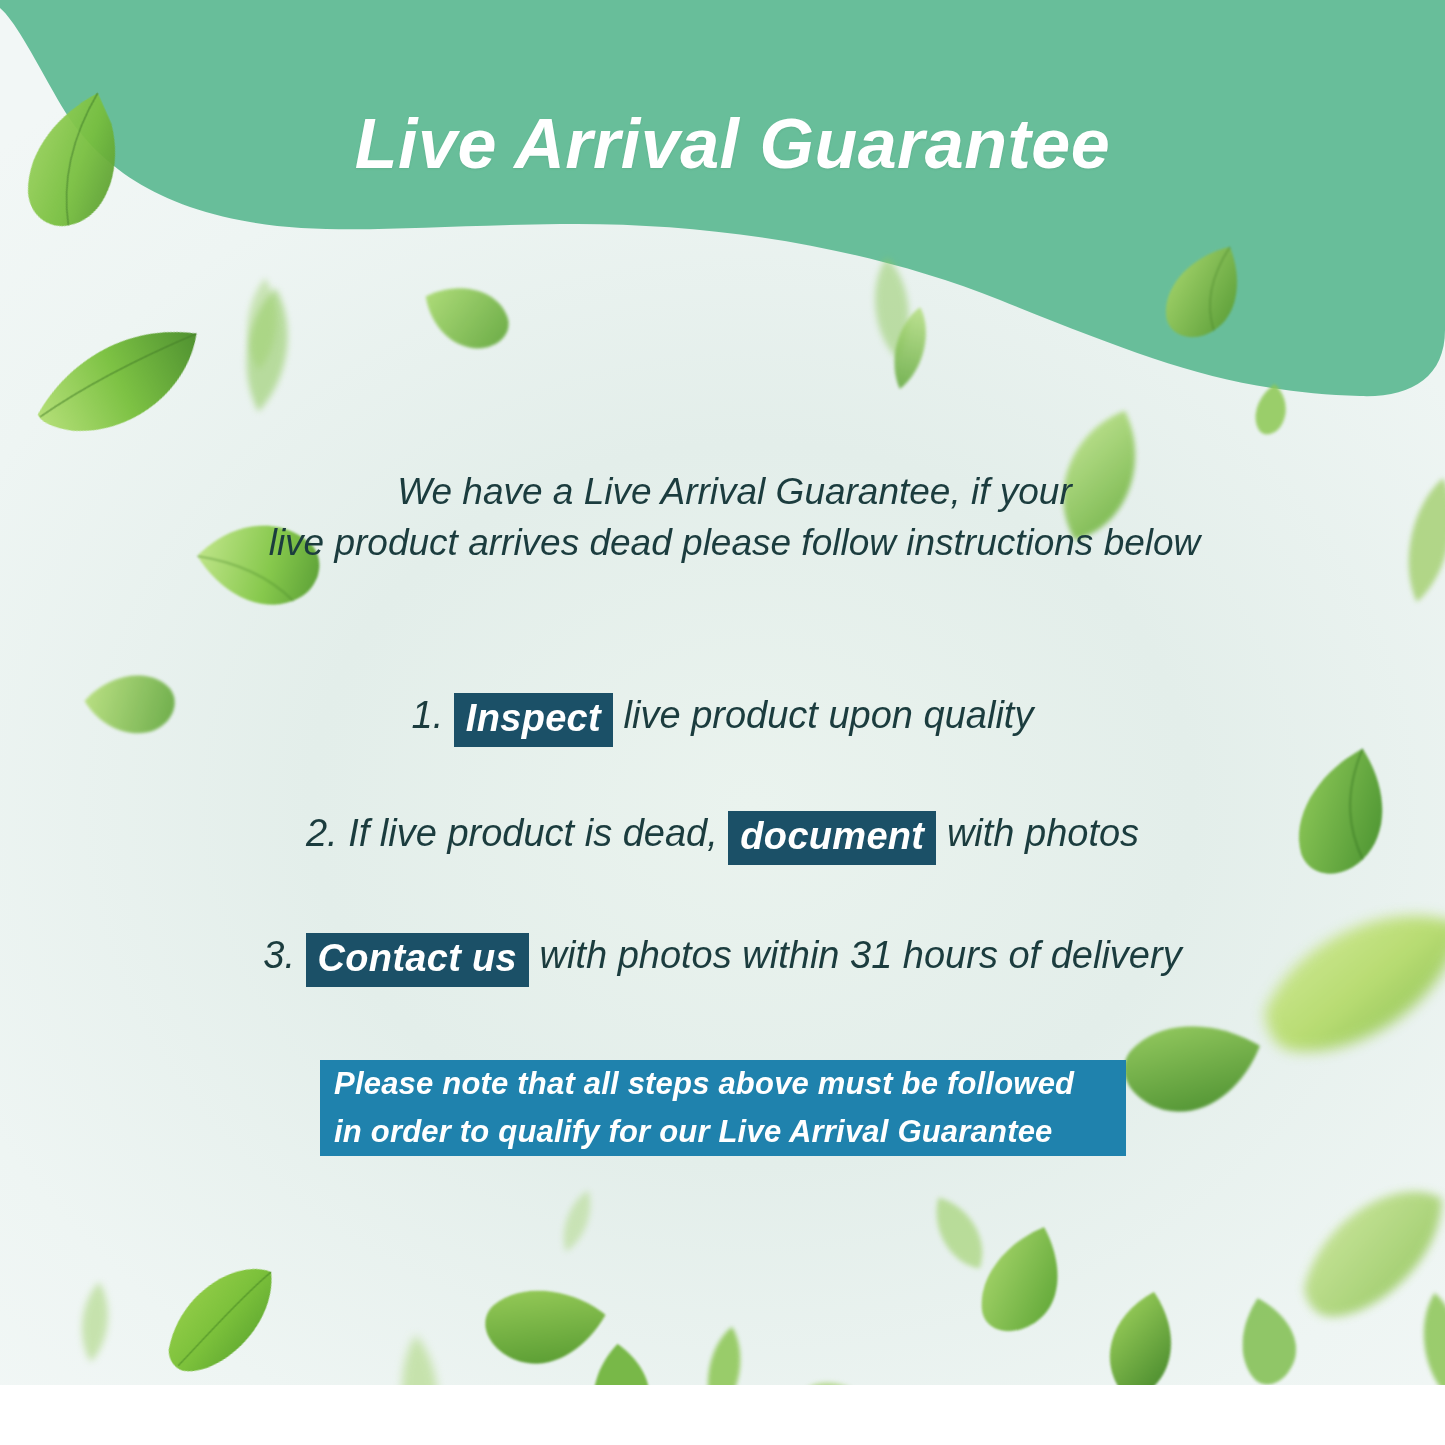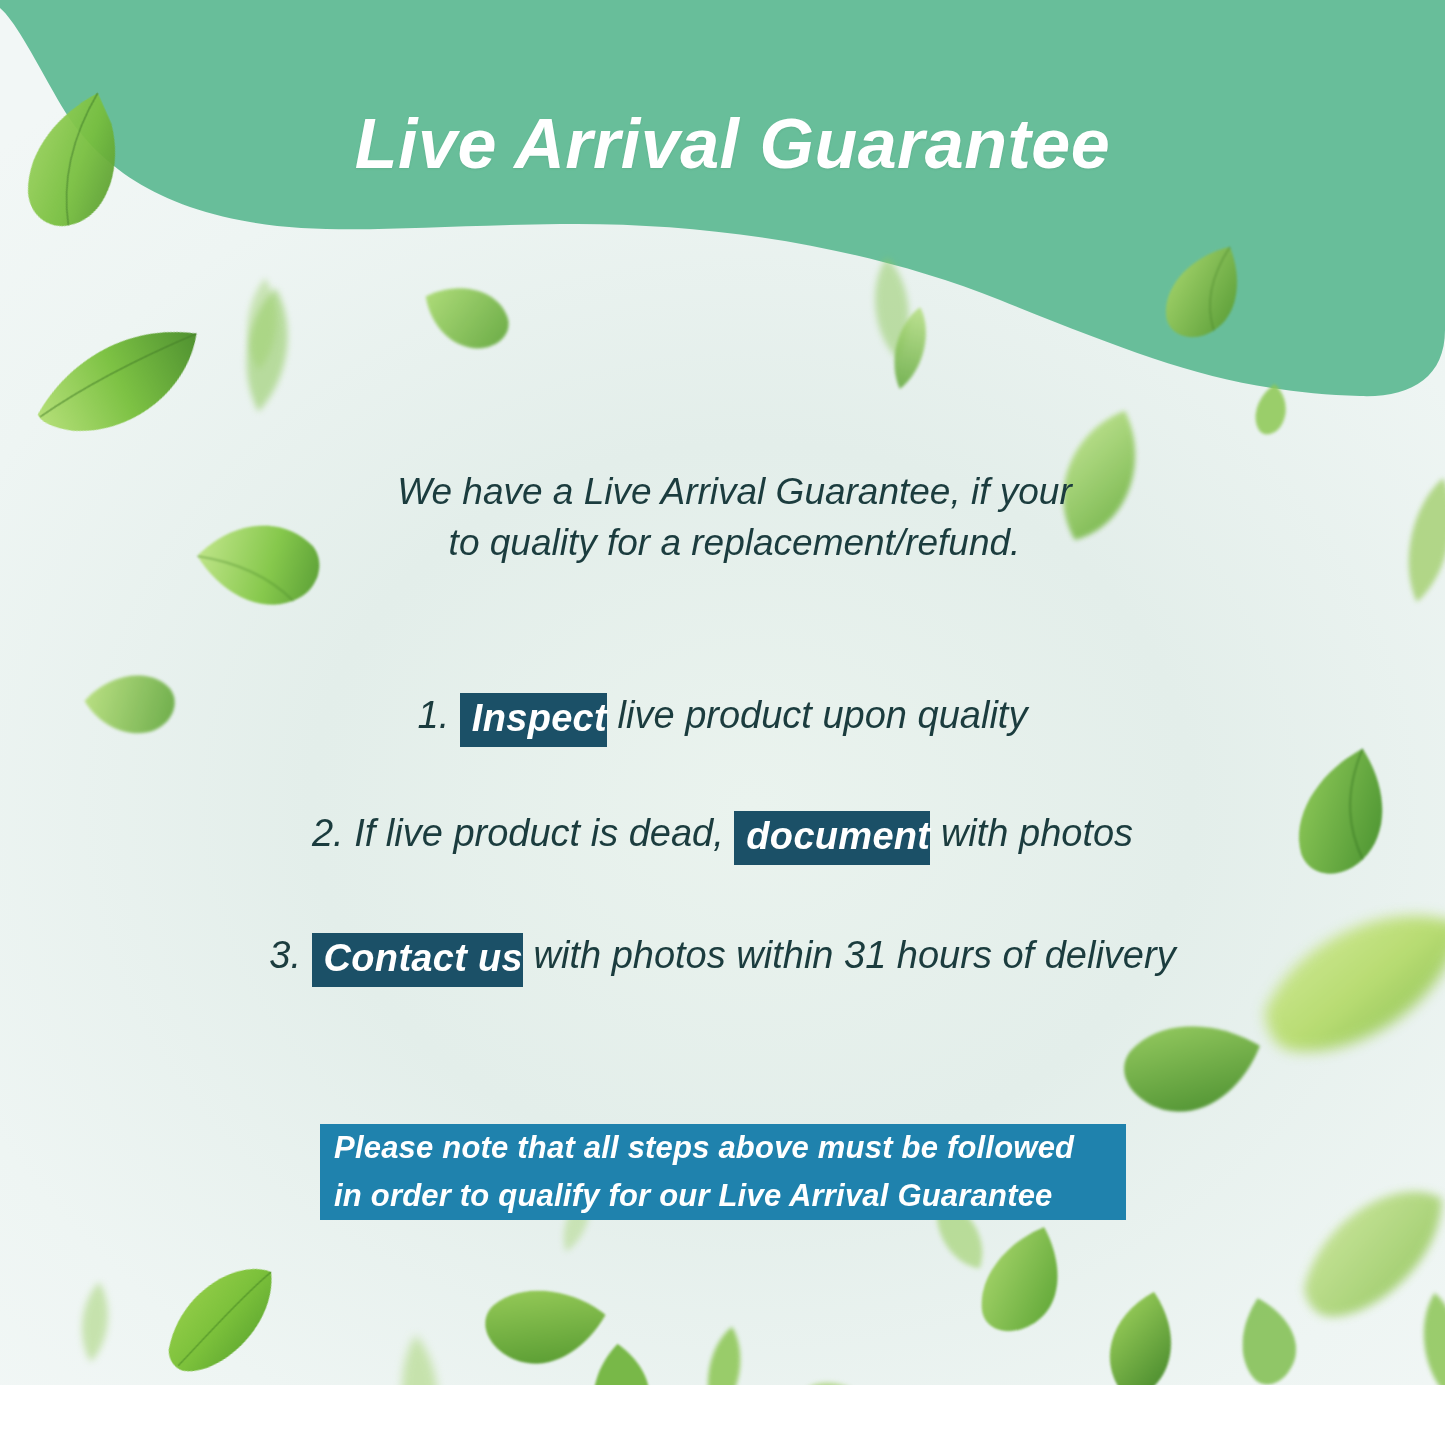--- a/index.html
+++ b/index.html
@@ -97,31 +97,31 @@
     font-weight: 500;
   }
   .step-1 { margin-bottom: 55px; }
   .step-2 { margin-bottom: 59px; }
 
   .hl {
     display: inline-block;
     background: #1b5067;
     color: #ffffff;
     font-weight: bold;
-    padding: 2px 0 6px 12px;
+    padding: 2px 12px 6px 12px;
     line-height: 46px;
     vertical-align: -3px;
     letter-spacing: 0.3px;
   }
 
   
   .notes {
     position: absolute;
     left: 320px;
-    top: 1124px;
+    top: 1060px;
     width: 806px;
   }
   .note-bar {
     background: #1f82ad;
     color: #ffffff;
     font-size: 31px;
     font-weight: bold;
     line-height: 48px;
     padding: 0 14px;
     box-sizing: border-box;
@@ -437,21 +437,21 @@
     </div>
 
   </div>
 
   <h1 class="header-title">Live Arrival Guarantee</h1>
 
   <div class="content">
 
     <div class="intro">
       <div>We have a Live Arrival Guarantee, if your</div>
-      <div>to quality for a replacement/refund.</div>
+      <div>live product arrives dead please follow instructions below</div>
     </div>
 
     <div class="steps">
 
       <div class="step step-1">
         <span>1.</span> <span class="hl">Inspect</span> <span>live product upon quality</span>
       </div>
 
       <div class="step step-2">
         <span>2.</span> <span>If live product is dead,</span> <span class="hl">document</span> <span>with photos</span>

